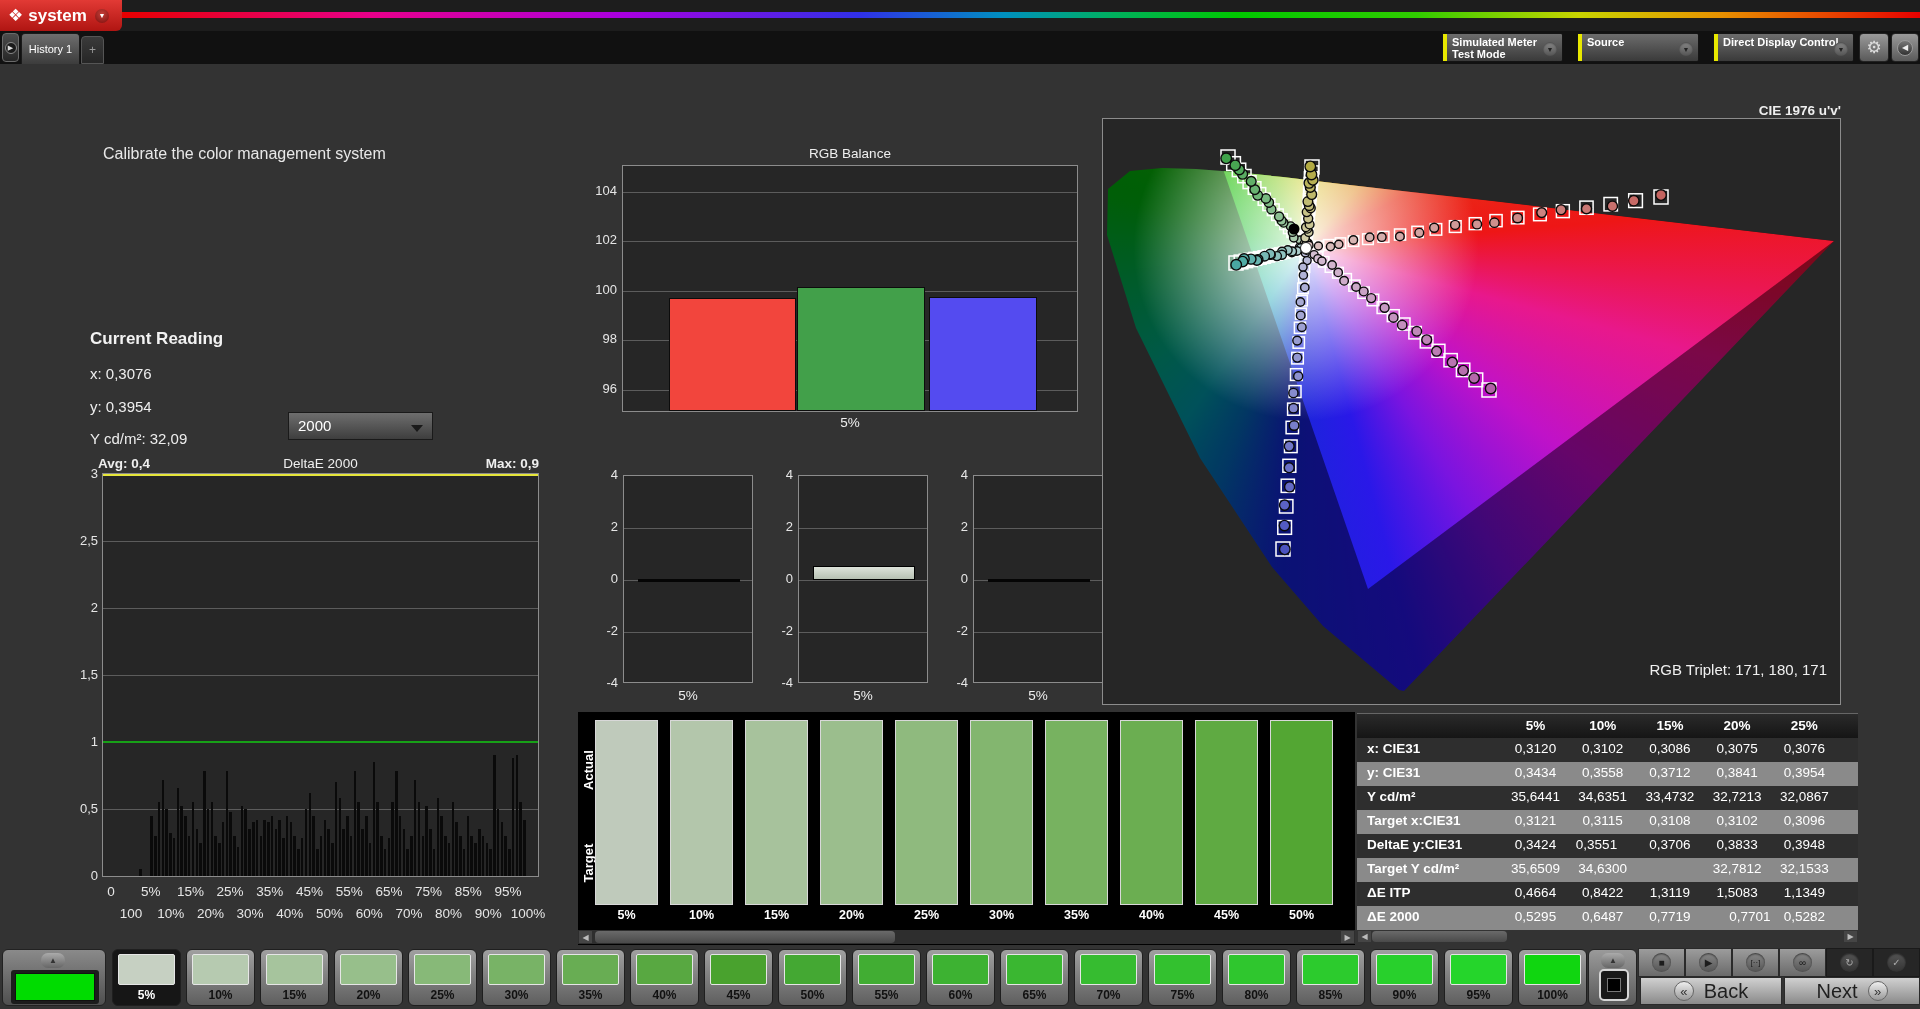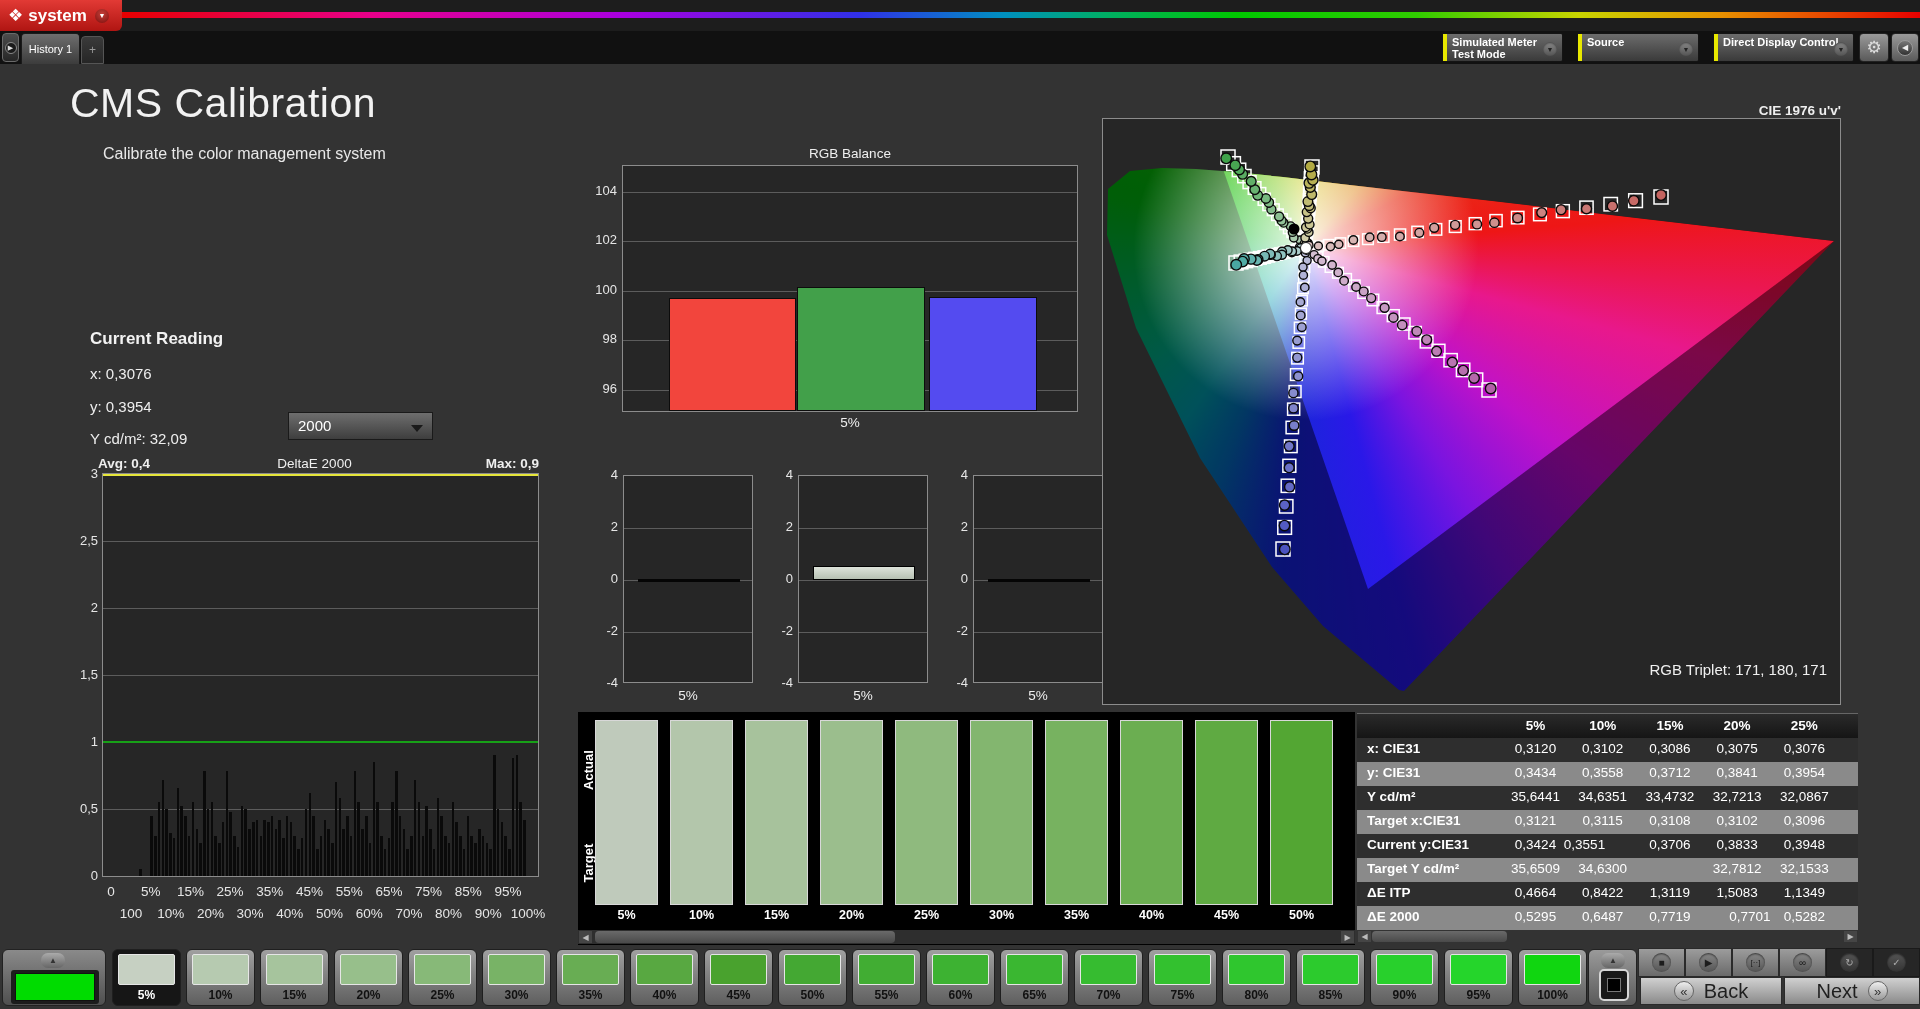--- a/index.html
+++ b/index.html
@@ -41,21 +41,21 @@
   #dd-2000 { left:288px; top:412px; width:145px; height:28px; font-size:15px; padding:4px 0 0 9px; }
   #dd-2000 .tri, #dd-sweeps .tri { position:absolute; right:9px; top:12px; width:0;height:0; border-left:6px solid transparent;border-right:6px solid transparent;border-top:7px solid #1a1a1a; }
   #dd-sweeps { left:622px; top:103px; width:454px; height:29px; font-size:15px; padding:5px 0 0 10px; }
   
   .chartbox { background:#262626; border:1px solid #8c8c8c; }
   .ct { color:#efefef; font-size:13.5px; }
   .gridline { position:absolute; left:0; right:0; height:1px; background:#5c5c5c; }
   .ylab { position:absolute; text-align:right; color:#e6e6e6; font-size:13px; }
   
   #de-avg { left:98px; top:456px; font-weight:bold; }
-  #de-title { left:96px; top:456px; width:437px; text-align:center; }
+  #de-title { left:102px; top:456px; width:437px; text-align:center; }
   #de-max { left:380px; top:456px; width:159px; text-align:right; font-weight:bold; }
   #de-box { left:102px; top:473px; width:437px; height:404px; }
   #de-xrow1, #de-xrow2 { left:0px; top:884px; width:600px; height:20px; }
   #de-xrow2 { top:906px; }
   .xt { position:absolute; color:#e6e6e6; font-size:13.5px; transform:translateX(-50%); }
   
   #rgb-title { left:622px; top:146px; width:456px; text-align:center; }
   #rgb-box { left:622px; top:165px; width:456px; height:247px; }
   #rgb-xlab { left:622px; top:415px; width:456px; text-align:center; }
   .bar3 { position:absolute; bottom:0; border:1px solid #0c0c0c; }
@@ -149,21 +149,20 @@
     <span class="lines">Direct Display Control</span>
     <span class="arr">▼</span>
   </div>
   <div id="btn-gear" class="tb-btn abs">
       <span>⚙</span>
     </div>
   <div id="btn-collapse" class="tb-btn abs">
       <span class="c">◀</span>
     </div>
 
-  <div id="page-title" class="abs">CMS Calibration</div>
   <div id="page-subtitle" class="abs">Calibrate the color management system</div>
   <div id="cr-heading" class="abs">Current Reading</div>
   <div id="cr-x" class="cr-line abs">x: 0,3076</div>
   <div id="cr-y" class="cr-line abs">y: 0,3954</div>
   <div id="cr-lum" class="cr-line abs">Y cd/m²: 32,09</div>
   <div id="dd-2000" class="dropdown abs"><span>2000</span><span class="tri"></span></div>
 
   <div id="de-avg" class="abs ct">Avg: 0,4</div>
   <div id="de-title" class="abs ct">DeltaE 2000</div>
   <div id="de-max" class="abs ct">Max: 0,9</div>
@@ -693,23 +692,23 @@
       </div>
       <div class="trow" style="top: 96px; background: rgb(138, 138, 138);">
         <div class="rl">Target x:CIE31</div>
         <div class="tcell" style="left: 145px;">0,3121</div>
         <div class="tcell" style="left: 212.2px;">0,3115</div>
         <div class="tcell" style="left: 279.4px;">0,3108</div>
         <div class="tcell" style="left: 346.6px;">0,3102</div>
         <div class="tcell" style="left: 413.8px;">0,3096</div>
       </div>
       <div class="trow" style="top: 120px; background: rgb(46, 46, 46);">
-        <div class="rl">Current y:CIE31</div>
+        <div class="rl">DeltaE y:CIE31</div>
         <div class="tcell" style="left: 145px;">0,3424</div>
-        <div class="tcell" style="left: 194px;">0,3551</div>
+        <div class="tcell" style="left: 206px;">0,3551</div>
         <div class="tcell" style="left: 279.4px;">0,3706</div>
         <div class="tcell" style="left: 346.6px;">0,3833</div>
         <div class="tcell" style="left: 413.8px;">0,3948</div>
       </div>
       <div class="trow" style="top: 144px; background: rgb(138, 138, 138);">
         <div class="rl">Target Y cd/m²</div>
         <div class="tcell" style="left: 145px;">35,6509</div>
         <div class="tcell" style="left: 212.2px;">34,6300</div>
         <div class="tcell" style="left: 279.4px; margin-top: 36px;">33,5586</div>
         <div class="tcell" style="left: 346.6px;">32,7812</div>

